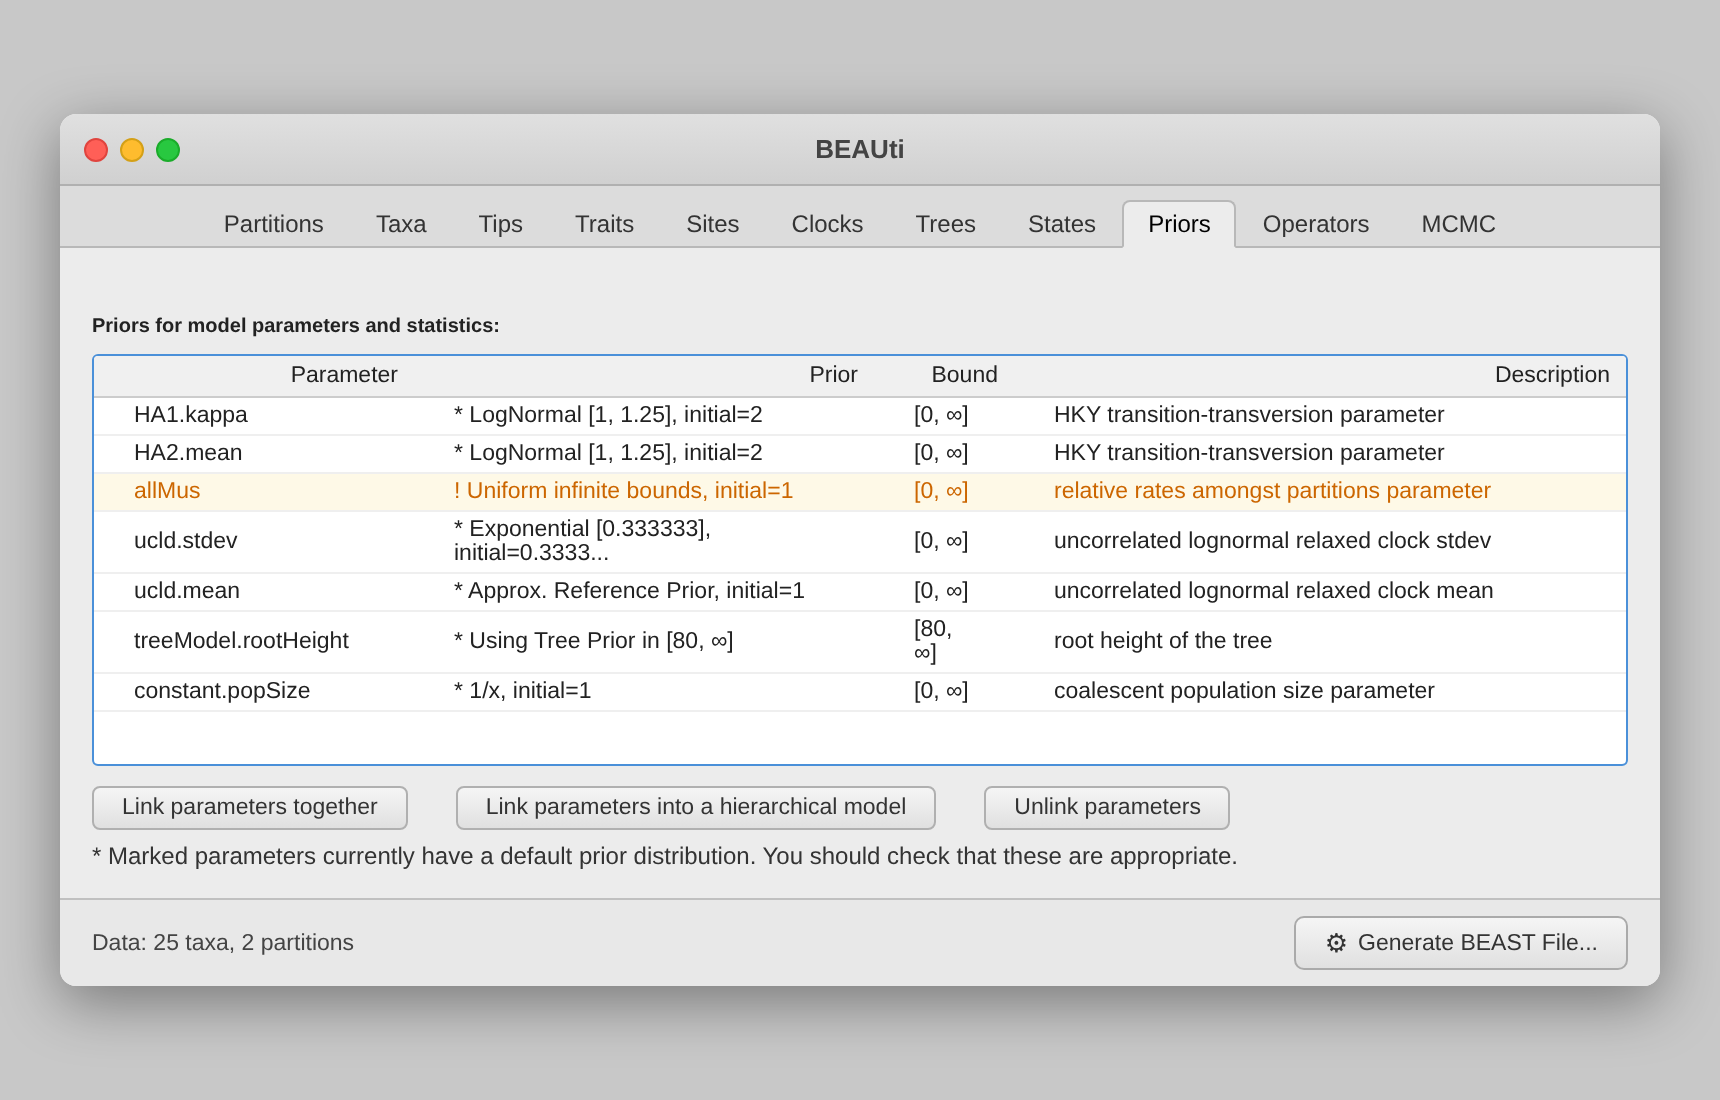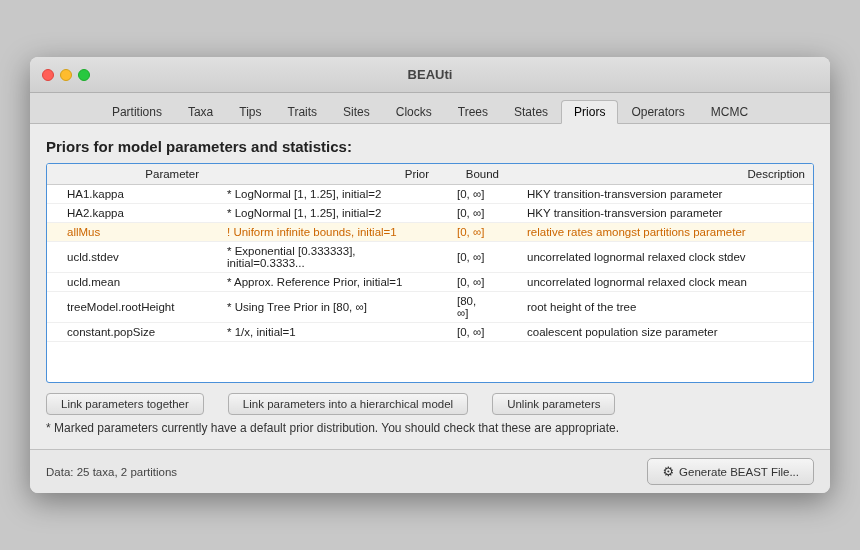--- a/index.html
+++ b/index.html
@@ -95,24 +95,25 @@
 
     .content {
       flex: 1;
       padding: 14px 16px;
       display: flex;
       flex-direction: column;
       overflow: hidden;
     }
 
     .section-title {
-      font-size: 15px;
+      font-size: 10px;
       font-weight: 600;
       color: #222;
       margin-bottom: 8px;
+      margin-top: 20px;
     }
 
     .table-container {
       flex: 1;
       border: 1px solid #4a90d9;
       border-radius: 3px;
       overflow: hidden;
       background: white;
     }
 
@@ -253,21 +254,21 @@
           </tr>
         </thead>
         <tbody id="table-body">
         <tr>
       <td>HA1.kappa</td>
       <td>* LogNormal [1, 1.25], initial=2</td>
       <td>[0, ∞]</td>
       <td>HKY transition-transversion parameter</td>
     </tr>
             <tr>
-      <td>HA2.kappa</td>
+      <td>HA2.mean</td>
       <td>* LogNormal [1, 1.25], initial=2</td>
       <td>[0, ∞]</td>
       <td>HKY transition-transversion parameter</td>
     </tr>
             <tr class="row-highlight">
       <td>allMus</td>
       <td>! Uniform infinite bounds, initial=1</td>
       <td>[0, ∞]</td>
       <td>relative rates amongst partitions parameter</td>
     </tr>

